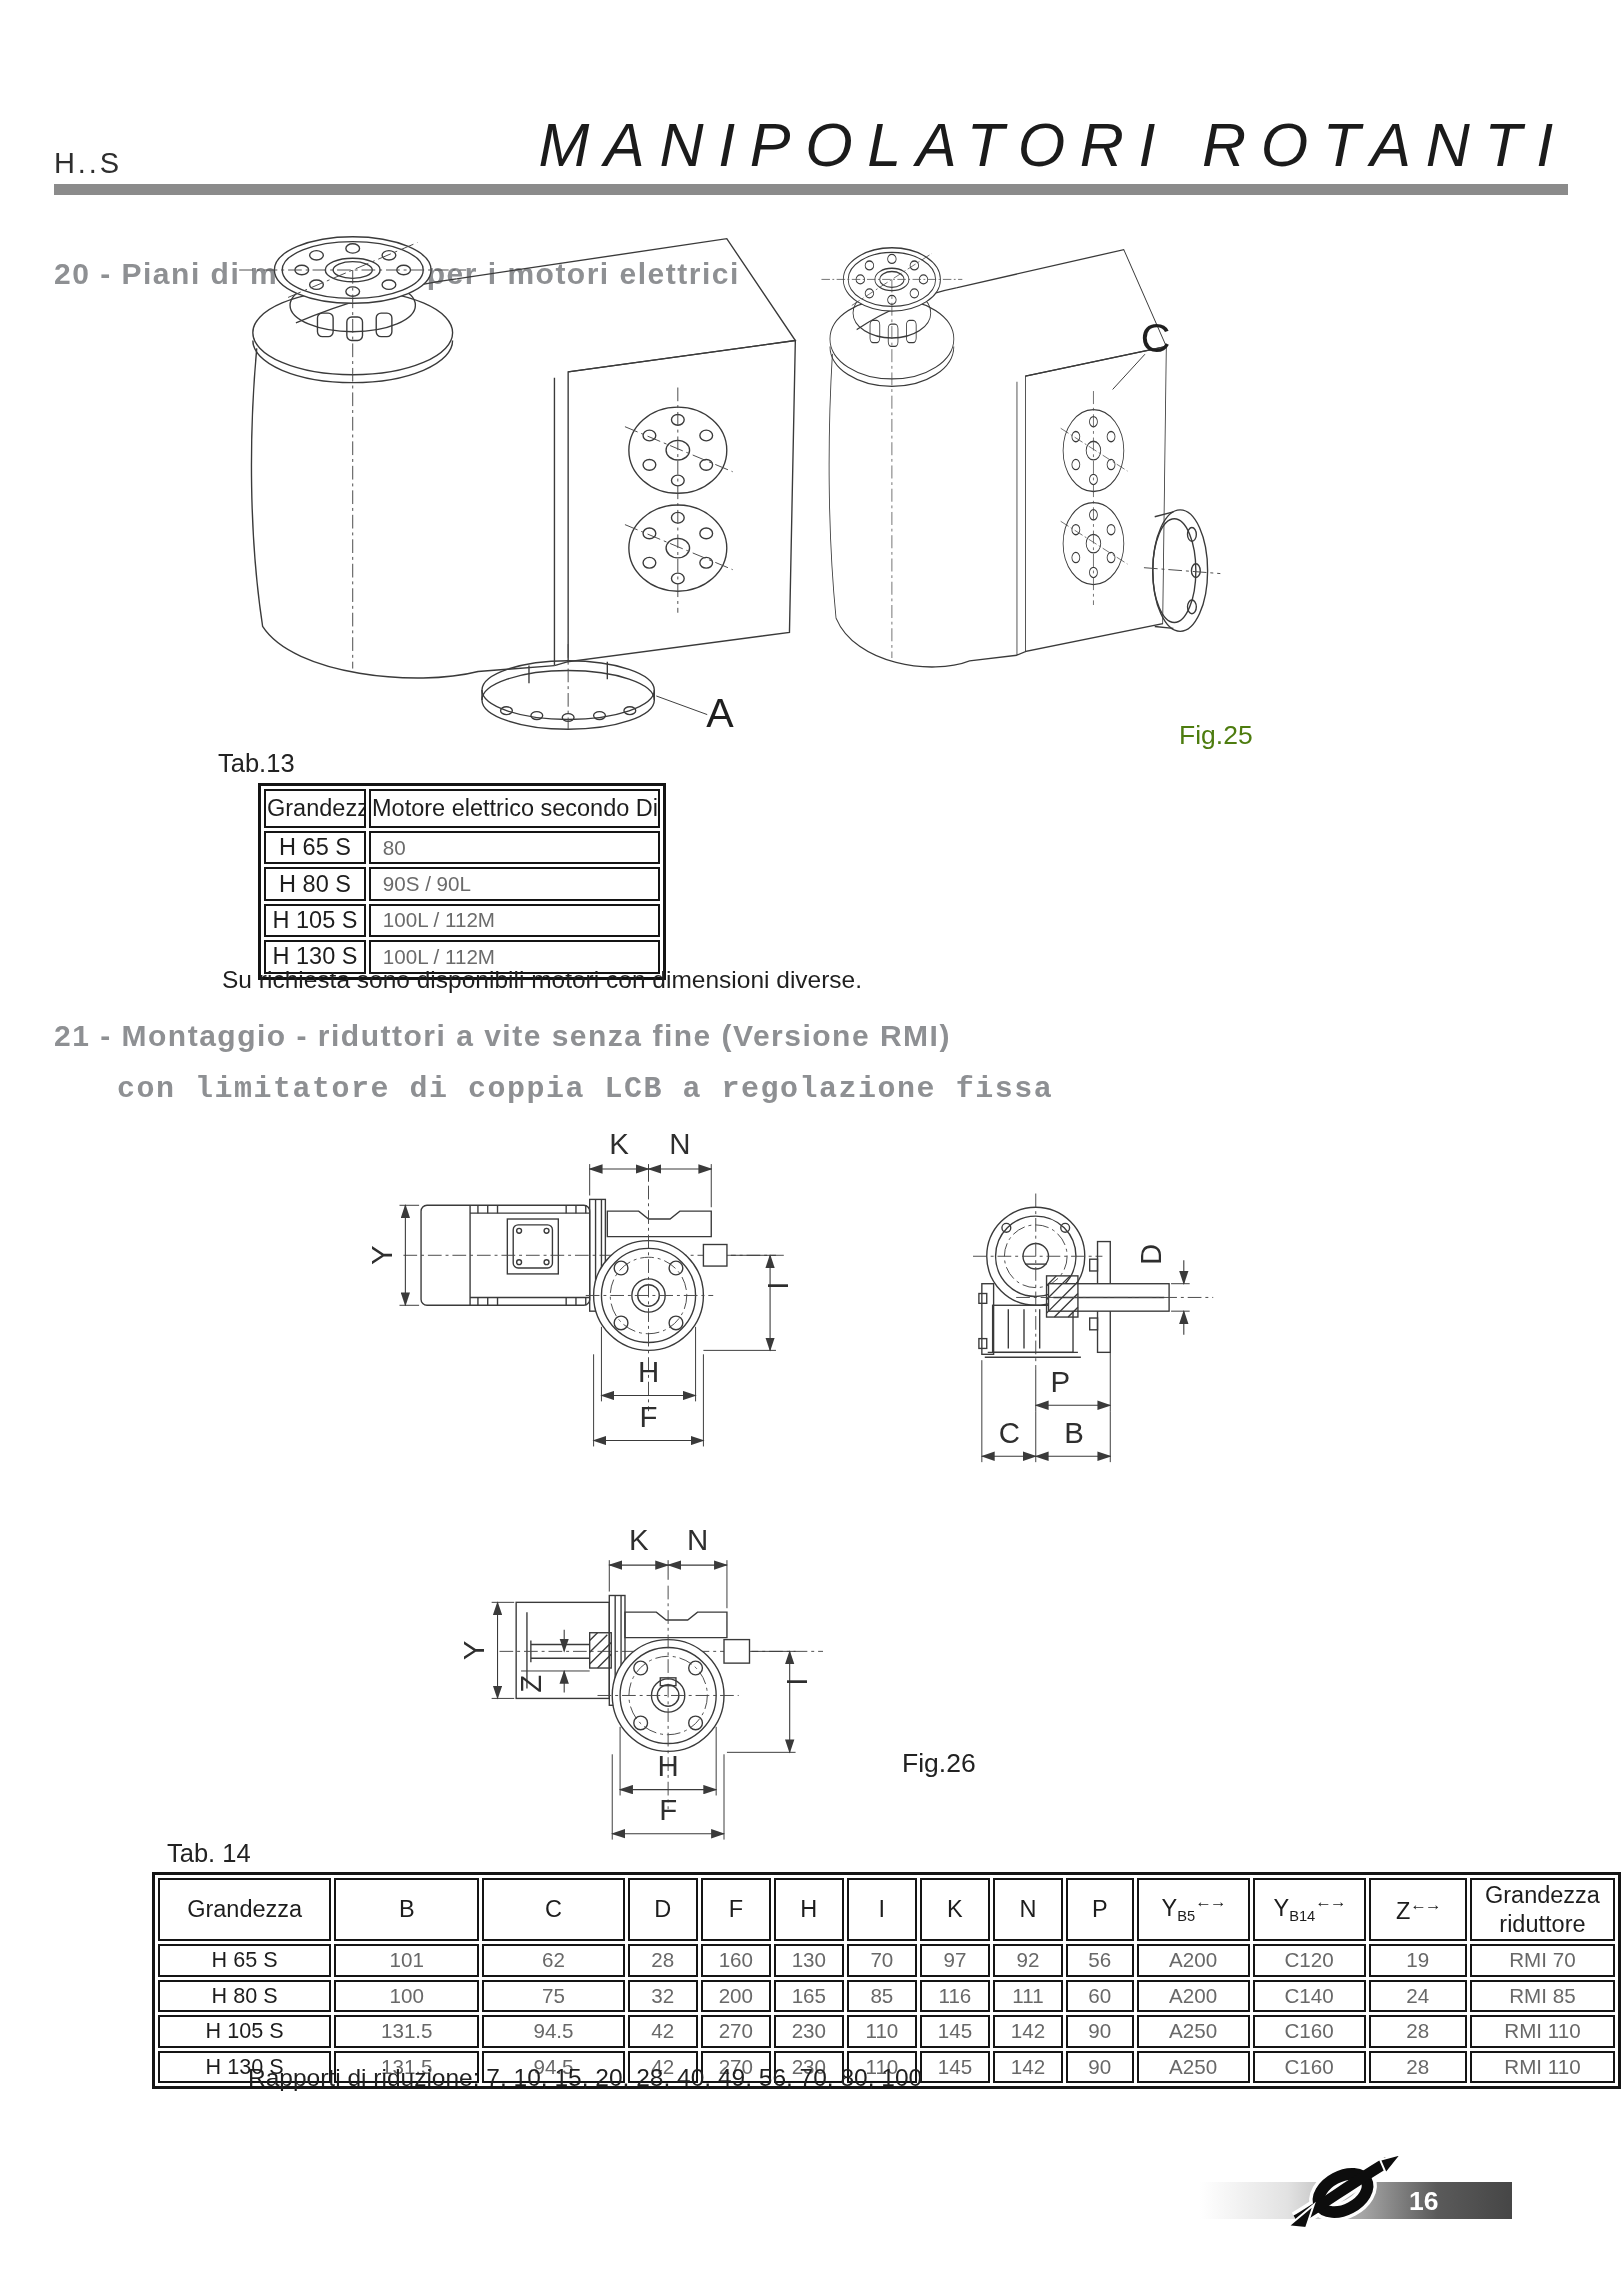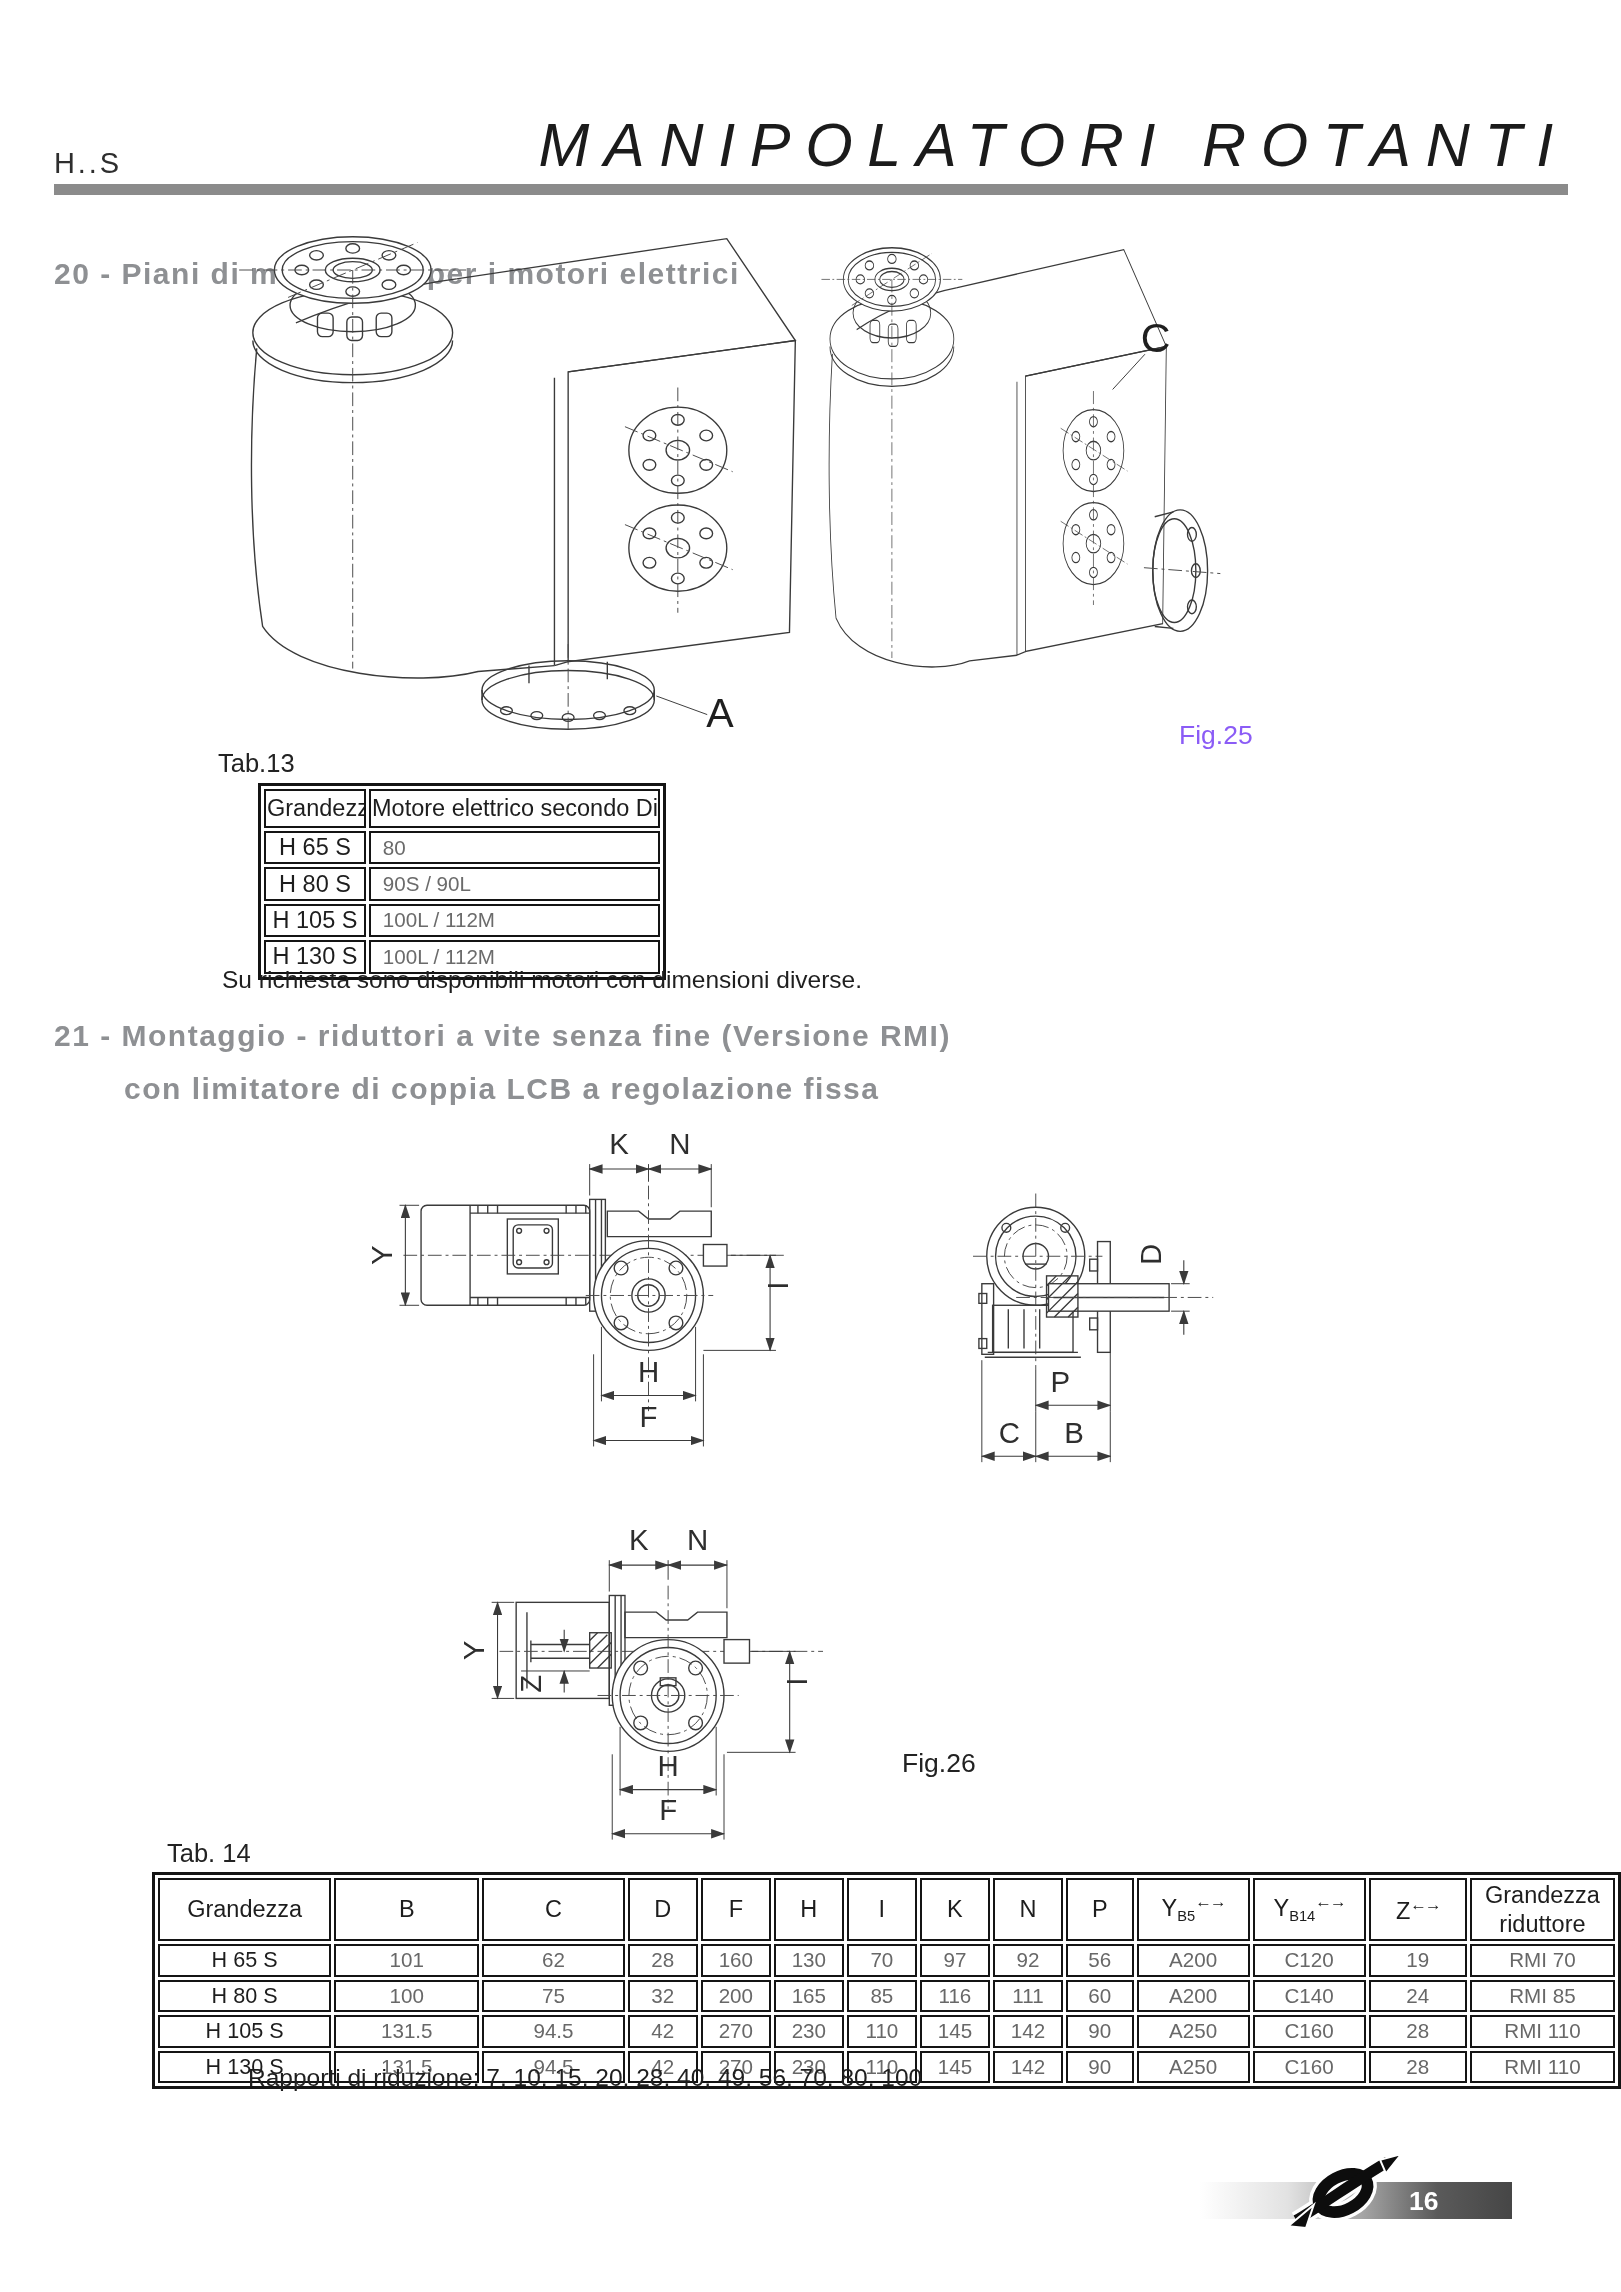--- a/index.html
+++ b/index.html
@@ -10,25 +10,25 @@
   
   #hs-label{left:54px;top:147px;font-size:29px;letter-spacing:2.9px;color:#2e2e2e;}
   #main-title{left:294px;top:110px;width:1274px;text-align:right;font-size:61px;
               letter-spacing:14.7px;color:#1b1b1b;white-space:nowrap;font-style:italic;}
   #header-bar{left:54px;top:184px;width:1514px;height:10.8px;background:#8b8b8b;}
 
   
   .tech-heading{font-size:30px;font-weight:bold;color:#8e9093;letter-spacing:1.5px;white-space:nowrap;}
   #sec20-heading{left:54px;top:257px;}
   #sec21-line1{left:54px;top:1019px;}
-  #sec21-line2{left:124px;top:1072px;}
+  #sec21-line2{left:117px;top:1072px;font-family:Liberation Mono, monospace;}
 
   
   #fig25-svg{left:225px;top:223px;}
-  #fig25-caption{left:1179px;top:720px;font-size:26.5px;color:#8b5cf6;}
+  #fig25-caption{left:1179px;top:720px;font-size:26.5px;color:#4d7c0f;}
   #fig26-svg{left:274px;top:1117px;}
   #fig26-caption{left:902px;top:1748px;font-size:26.5px;color:#222;}
 
   .ln{fill:none;stroke:#3a3a3a;stroke-width:1.4px;}
   .lnf{fill:#ffffff;stroke:#3a3a3a;stroke-width:1.4px;}
   .cl{fill:none;stroke:#4a4a4a;stroke-width:1px;stroke-dasharray:14 4 3 4;}
   .dim{fill:none;stroke:#3a3a3a;stroke-width:1.1px;}
   .ext{fill:none;stroke:#3a3a3a;stroke-width:1px;}
   .dtx{font-size:30px;fill:#2e2e2e;text-anchor:middle;font-family:"Liberation Sans",sans-serif;}
   .btx{font-size:42px;fill:#1f1f1f;text-anchor:middle;font-family:"Liberation Sans",sans-serif;}

